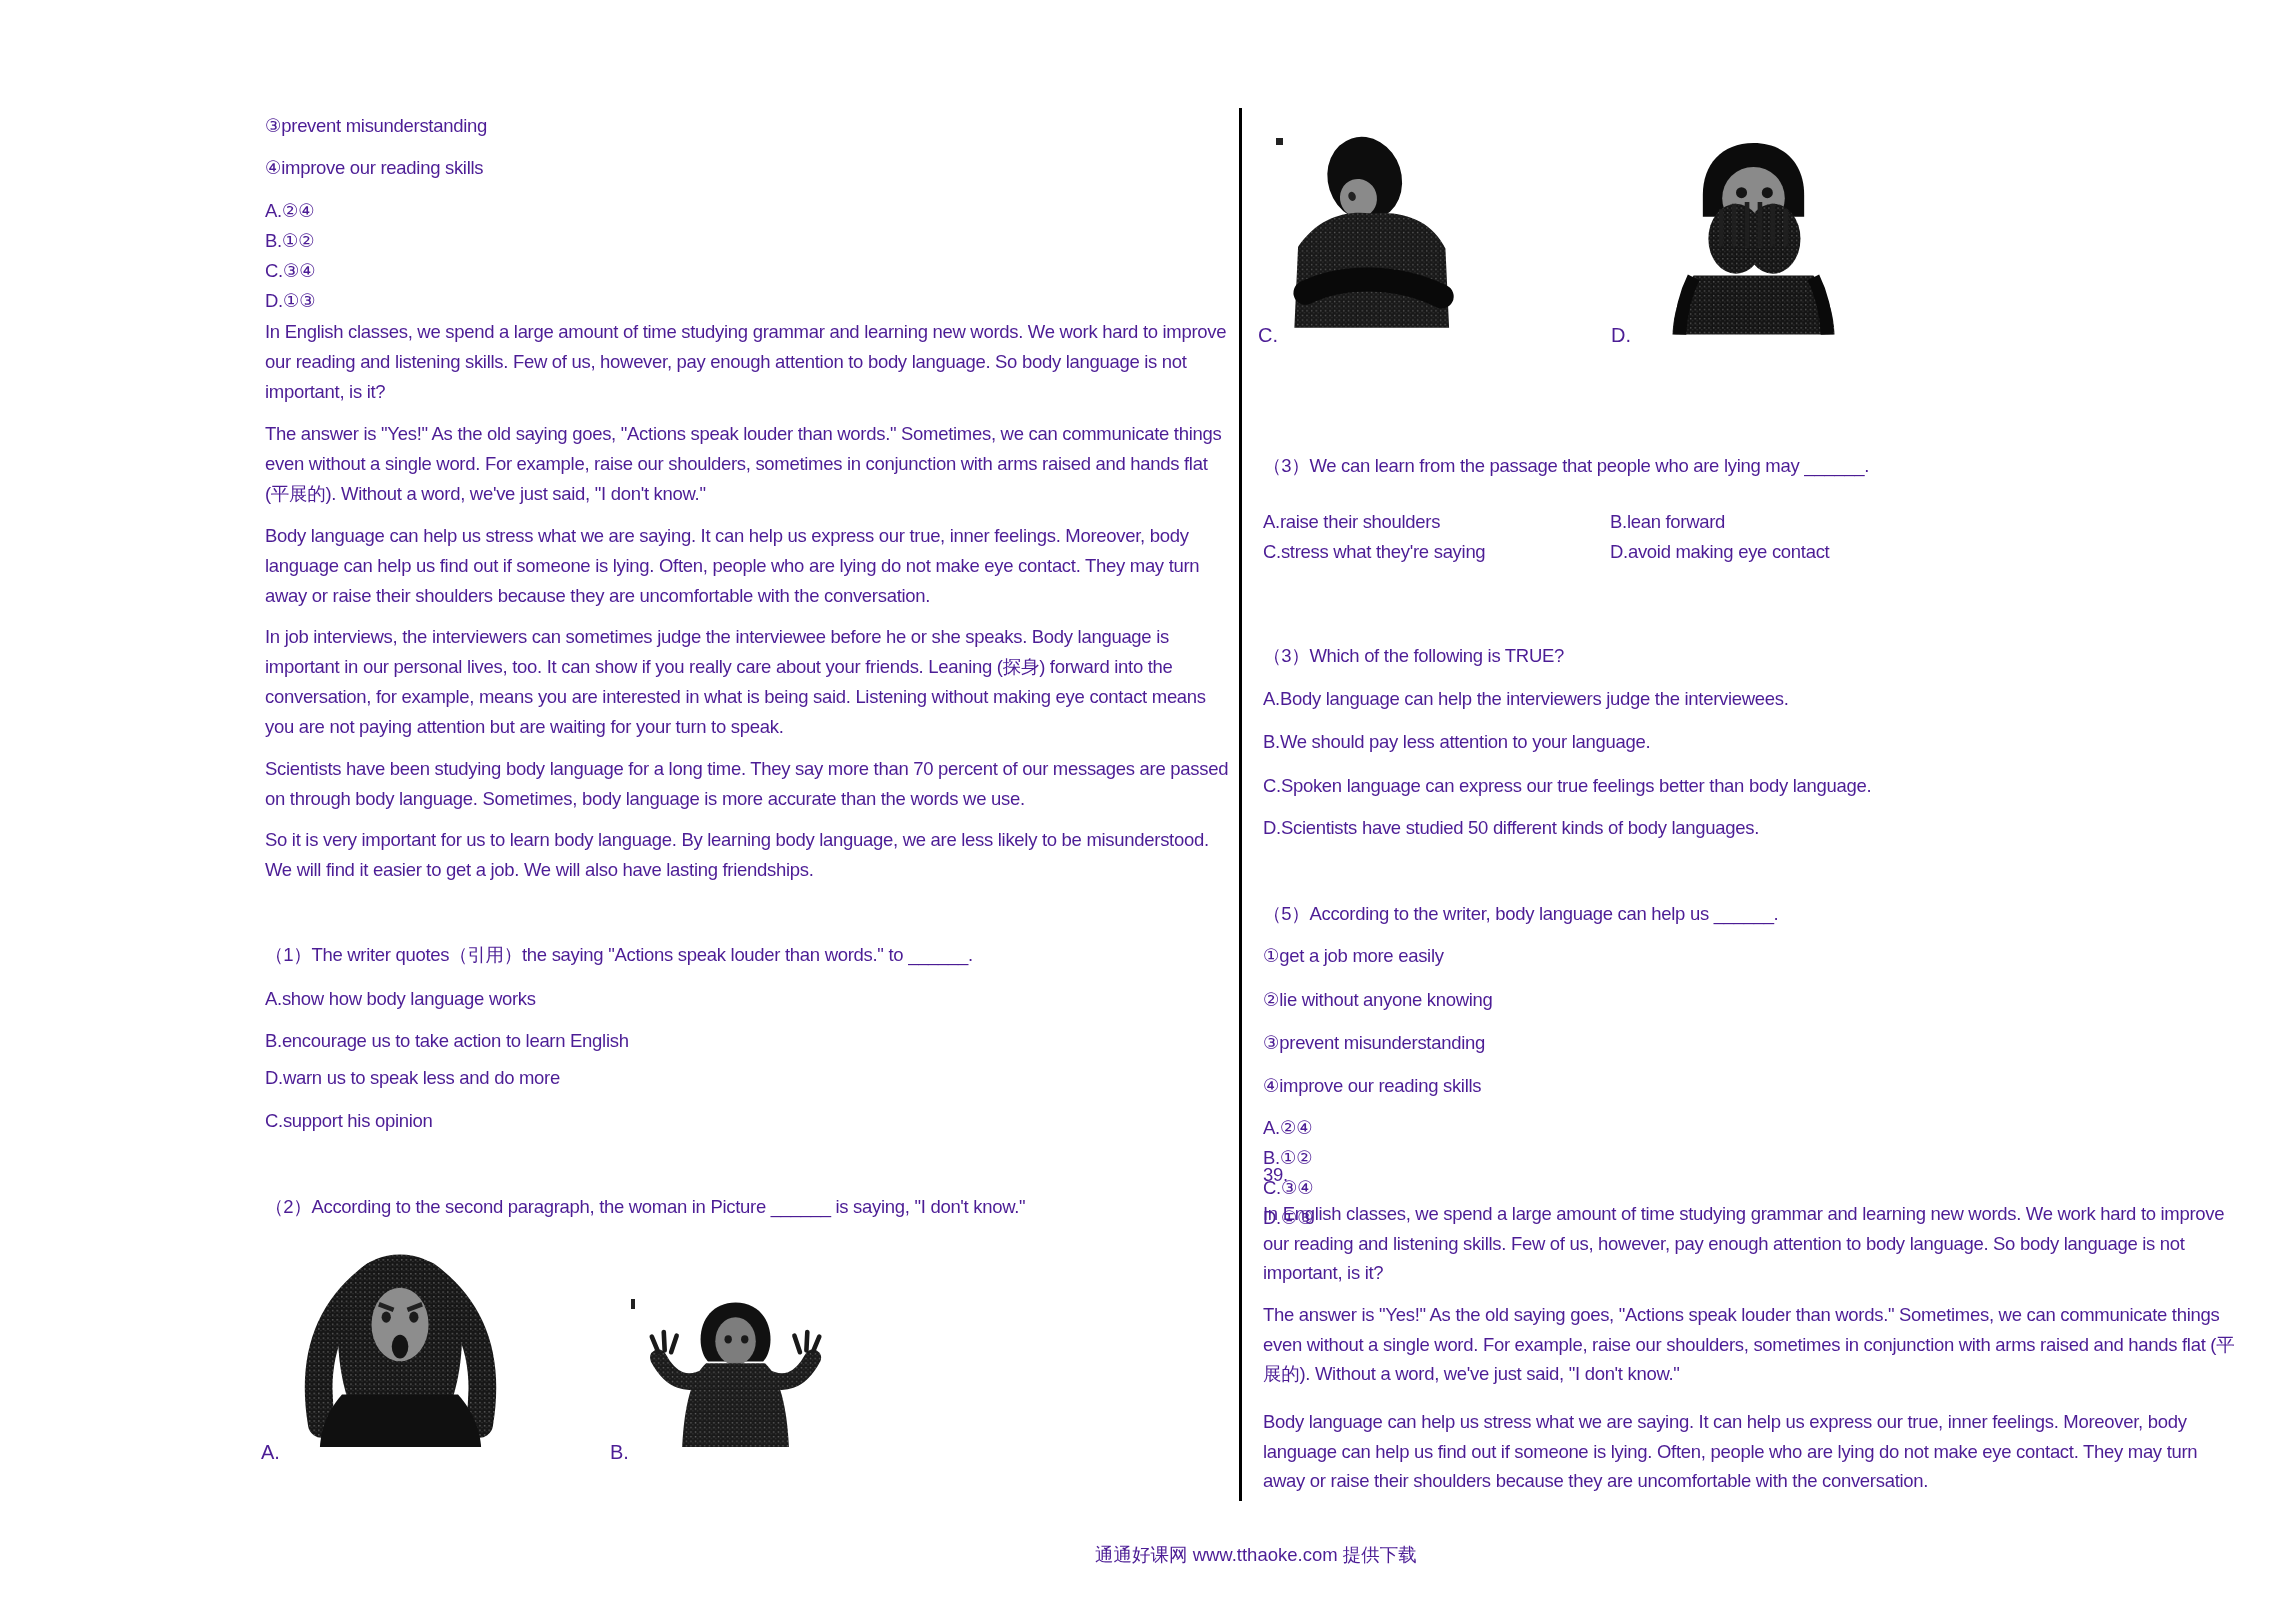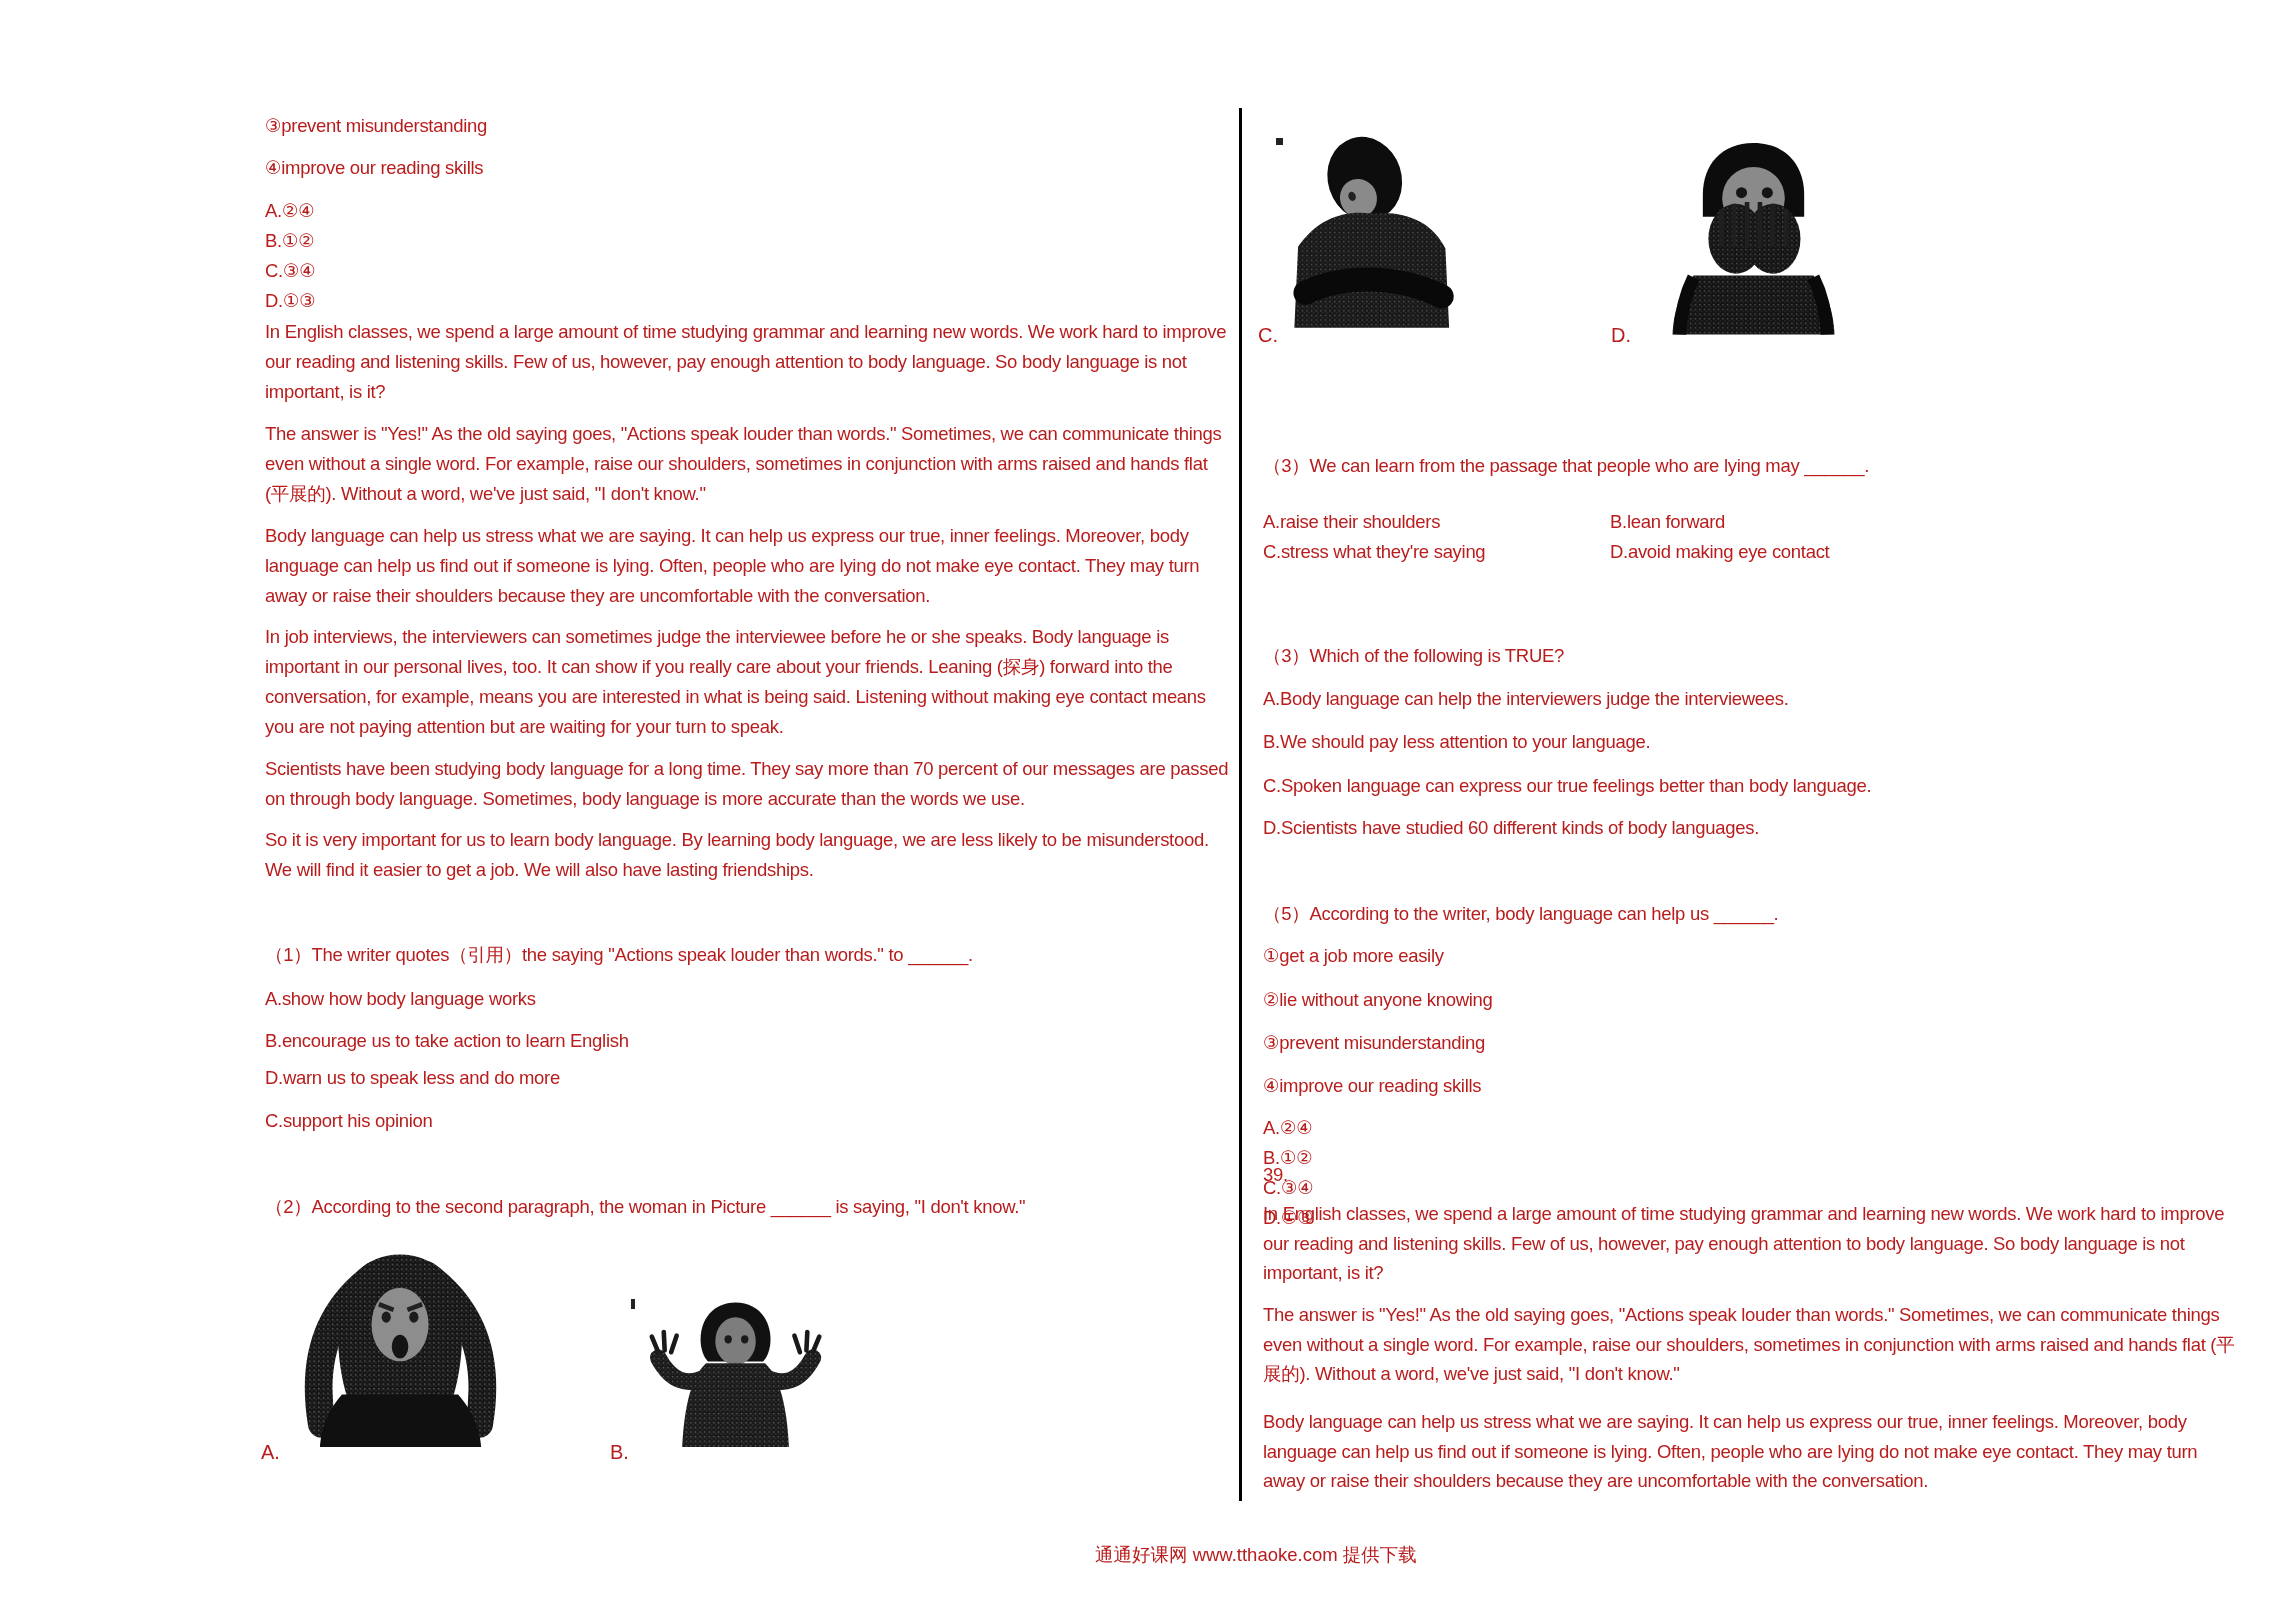--- a/index.html
+++ b/index.html
@@ -1,21 +1,21 @@
 <!DOCTYPE html>
 <html style="font-size:14.8px"><head>
 <meta charset="utf-8">
 <style>
   html,body{margin:0;padding:0;background:#e8e8e8;}
   .page{
     position:relative;
     width:2290px;height:1619px;
     background:#ffffff;
     font-family:"Liberation Sans","DejaVu Sans",sans-serif;
-    color:#b91c1c;
+    color:#4c1d95;
     overflow:hidden;
   }
   .txt{
     position:absolute;
     font-size:18.5px;
     line-height:30px;
     letter-spacing:-0.3px;
     white-space:normal;
   }
   .tight{line-height:29.5px;}
@@ -168,21 +168,21 @@
     <span>A.raise their shoulders</span>
     <span>B.lean forward</span>
     <span>C.stress what they're saying</span>
     <span>D.avoid making eye contact</span>
   </div>
 
   <div class="txt rcol" style="top:641px">（3）Which of the following is TRUE?</div>
   <div class="txt rcol" style="top:684px">A.Body language can help the interviewers judge the interviewees.</div>
   <div class="txt rcol" style="top:727px">B.We should pay less attention to your language.</div>
   <div class="txt rcol" style="top:771px">C.Spoken language can express our true feelings better than body language.</div>
-  <div class="txt rcol" style="top:813px">D.Scientists have studied 60 different kinds of body languages.</div>
+  <div class="txt rcol" style="top:813px">D.Scientists have studied 50 different kinds of body languages.</div>
 
   <div class="txt rcol" style="top:899px">（5）According to the writer, body language can help us ______.</div>
   <div class="txt rcol" style="top:941px">①get a job more easily</div>
   <div class="txt rcol" style="top:985px">②lie without anyone knowing</div>
   <div class="txt rcol" style="top:1028px">③prevent misunderstanding</div>
   <div class="txt rcol" style="top:1071px">④improve our reading skills</div>
 
   <div class="answer-row" style="left:1263px;top:1113px">
     <span>A.②④</span>
     <span>B.①②</span>

